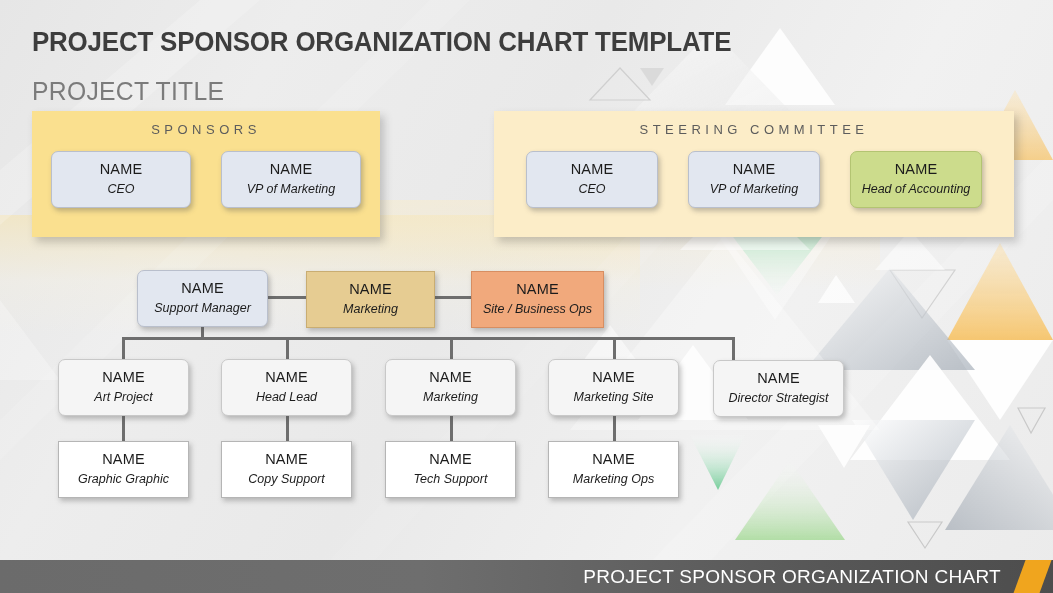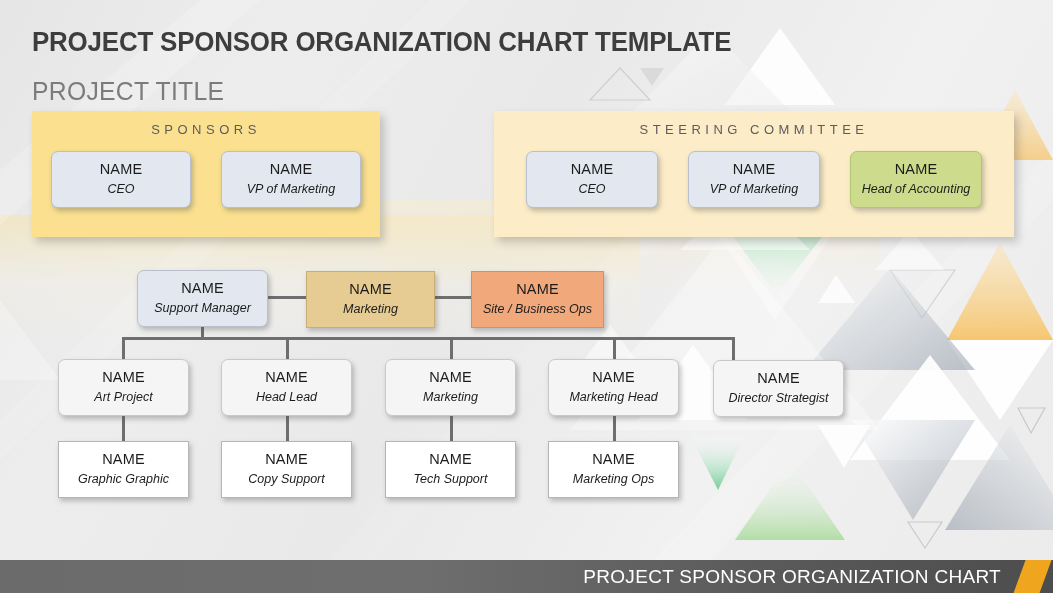--- a/index.html
+++ b/index.html
@@ -314,21 +314,21 @@
     <div class="node card card-white" style="left:221px; top:359px; width:131px;">
       <div class="nm">NAME</div>
       <div class="role">Head Lead</div>
     </div>
     <div class="node card card-white" style="left:385px; top:359px; width:131px;">
       <div class="nm">NAME</div>
       <div class="role">Marketing</div>
     </div>
     <div class="node card card-white" style="left:548px; top:359px; width:131px;">
       <div class="nm">NAME</div>
-      <div class="role">Marketing Head</div>
+      <div class="role">Marketing Site</div>
     </div>
     <div class="node card card-white" style="left:713px; top:360px; width:131px;">
       <div class="nm">NAME</div>
       <div class="role">Director Strategist</div>
     </div>
 
     <div class="node card card-plain" style="left:58px; top:441px; width:131px;">
       <div class="nm">NAME</div>
       <div class="role">Graphic Graphic</div>
     </div>

